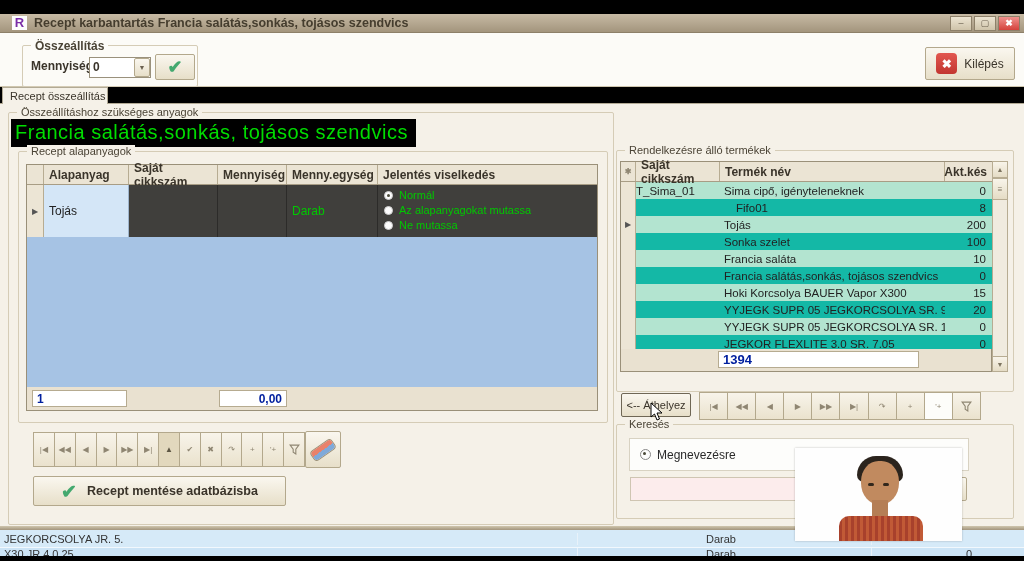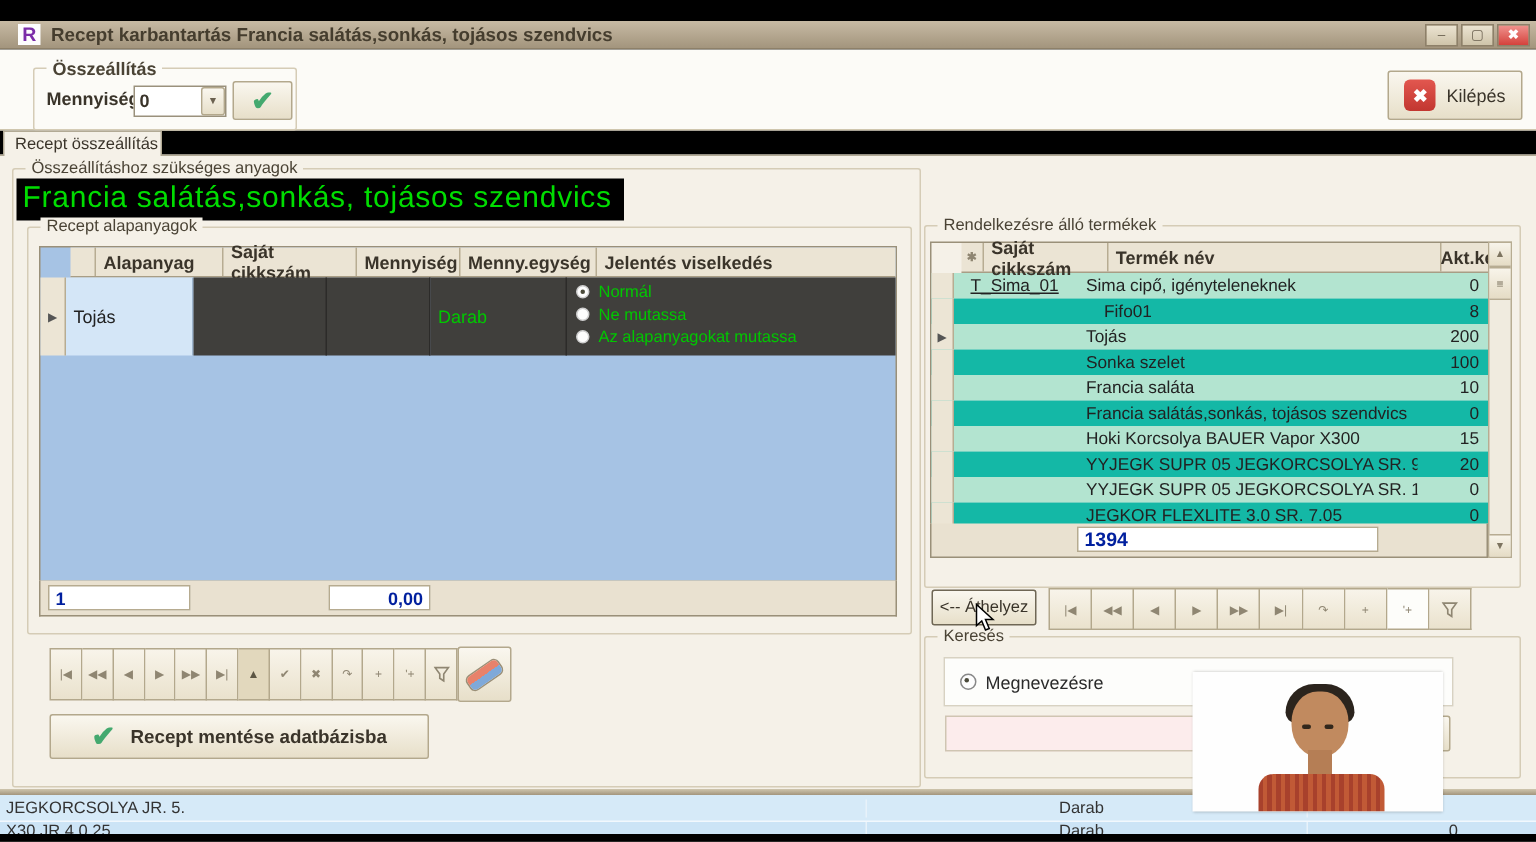--- a/index.html
+++ b/index.html
@@ -25,40 +25,40 @@
     display:flex;align-items:center;justify-content:center;box-sizing:border-box;cursor:default;}
   .gcheck{color:#44a96f;font-weight:bold;}
   
   #tab{left:2px;top:87px;width:106px;height:17px;background:#f5f1e8;border:1px solid #b2aa95;border-bottom:none;
     font-size:11px;display:flex;align-items:center;padding-left:7px;box-sizing:border-box;}
   #tabpage{left:0;top:103px;width:1024px;height:423px;background:#f5f1e8;border-top:1px solid #b2aa95;}
   
   #recipe-title{left:11px;top:119px;background:#000;color:#00dd00;font-size:20px;
     padding:2px 8px 3px 4px;letter-spacing:.5px;}
   .grid-header{display:flex;background:#ebe4d4;border-bottom:1px solid #a89d85;font-size:12px;font-weight:bold;
-    align-items:center;box-sizing:border-box;margin-left:20px;}
+    align-items:center;box-sizing:border-box;}
   .hcell{border-right:1px solid #b7ac92;padding-left:5px;box-sizing:border-box;height:100%;display:flex;align-items:center;}
   .darkcell{background:#403f3c;border-right:1px solid #2c2b29;box-sizing:border-box;height:100%;}
   .greentx{color:#00c800;}
   .radio{width:9px;height:9px;border-radius:50%;background:#fdfdfd;display:inline-block;
     margin-right:6px;vertical-align:-1px;border:1px solid #cfcfcf;box-sizing:border-box;position:relative;}
   .radio.sel::after{content:"";position:absolute;left:2px;top:2px;width:3px;height:3px;border-radius:50%;background:#4a4a3a;}
   .navy{color:#001f9e;font-weight:bold;font-size:12px;}
   .valbox{background:#fff;border:1px solid #b6ab90;box-sizing:border-box;display:flex;align-items:center;padding:0 4px;}
   .navbar{display:flex;}
   .navbtn{flex:1;border:1px solid #b3a88c;border-left:none;background:linear-gradient(#f8f4ea,#eae2cd);
     display:flex;align-items:center;justify-content:center;font-size:8px;color:#8f8672;}
   .navbtn:first-child{border-left:1px solid #b3a88c;}
   .navbtn.pressed{background:#e2d8bd;color:#5d5644;}
   .navbtn.hl{background:#fdfdfa;}
   
   .rrow{display:flex;height:17px;font-size:11.5px;align-items:center;color:#222;}
   .rrow .ind{width:15px;height:100%;background:#ece5d5;border-right:1px solid #b7ac92;box-sizing:border-box;
     font-size:8px;color:#555;display:flex;align-items:center;justify-content:center;}
-  .rrow .c1{width:84px;padding-left:11px;box-sizing:border-box;text-decoration:underline;}
+  .rrow .c1{width:84px;padding-left:0;box-sizing:border-box;}
   .rrow .c2{width:225px;padding-left:4px;box-sizing:border-box;white-space:nowrap;overflow:hidden;}
   .rrow .c3{width:46px;text-align:right;padding-right:5px;box-sizing:border-box;}
   .rowa{background:#b3e4d0;}
   .rowb{background:#14b8a6;}
   
   .sb{background:#f0ebdf;border:1px solid #b7ac92;box-sizing:border-box;}
   .sbbtn{height:15px;background:linear-gradient(#f8f4ea,#e5dcc5);border-bottom:1px solid #b7ac92;
     font-size:7px;color:#7d7460;display:flex;align-items:center;justify-content:center;}
   .sbthumb{height:20px;background:linear-gradient(#f8f4ea,#e5dcc5);border:1px solid #b7ac92;border-left:none;border-right:none;
     font-size:8px;color:#7d7460;display:flex;align-items:center;justify-content:center;}
@@ -141,22 +141,22 @@
       <span class="hcell" style="flex:1;border-right:none;">Jelentés viselkedés</span>
     </div>
     <div style="display:flex;height:52px;">
       <span style="width:17px;background:#ece5d5;border-right:1px solid #b7ac92;box-sizing:border-box;display:flex;align-items:center;justify-content:center;font-size:8px;color:#555;">▶</span>
       <span style="width:85px;background:#d4e6f7;border-right:1px solid #9db4cc;box-sizing:border-box;display:flex;align-items:center;padding-left:5px;font-size:12px;color:#222;">Tojás</span>
       <span class="darkcell" style="width:89px;"></span>
       <span class="darkcell" style="width:69px;"></span>
       <span class="darkcell greentx" style="width:91px;display:flex;align-items:center;padding-left:5px;font-size:12px;">Darab</span>
       <span class="darkcell greentx" style="flex:1;border-right:none;font-size:11px;padding:3px 0 0 6px;line-height:15px;">
         <div><span class="radio sel"></span><span>Normál</span></div>
+        <div><span class="radio"></span><span>Az alapanyagokat mutassa</span></div>
         <div><span class="radio"></span><span>Ne mutassa</span></div>
-        <div><span class="radio"></span><span>Az alapanyagokat mutassa</span></div>
       </span>
     </div>
   </div>
 
   <div class="abs" style="left:26px;top:387px;width:572px;height:24px;background:#e9e1d0;border:1px solid #9a9079;border-top:none;box-sizing:border-box;">
     <span class="valbox abs navy" style="left:5px;top:3px;width:95px;height:17px;">1</span>
     <span class="valbox abs navy" style="left:192px;top:3px;width:68px;height:17px;justify-content:flex-end;padding-left:12px;">0,00</span>
   </div>
 
   <div class="abs navbar" style="left:33px;top:432px;width:272px;height:35px;">

